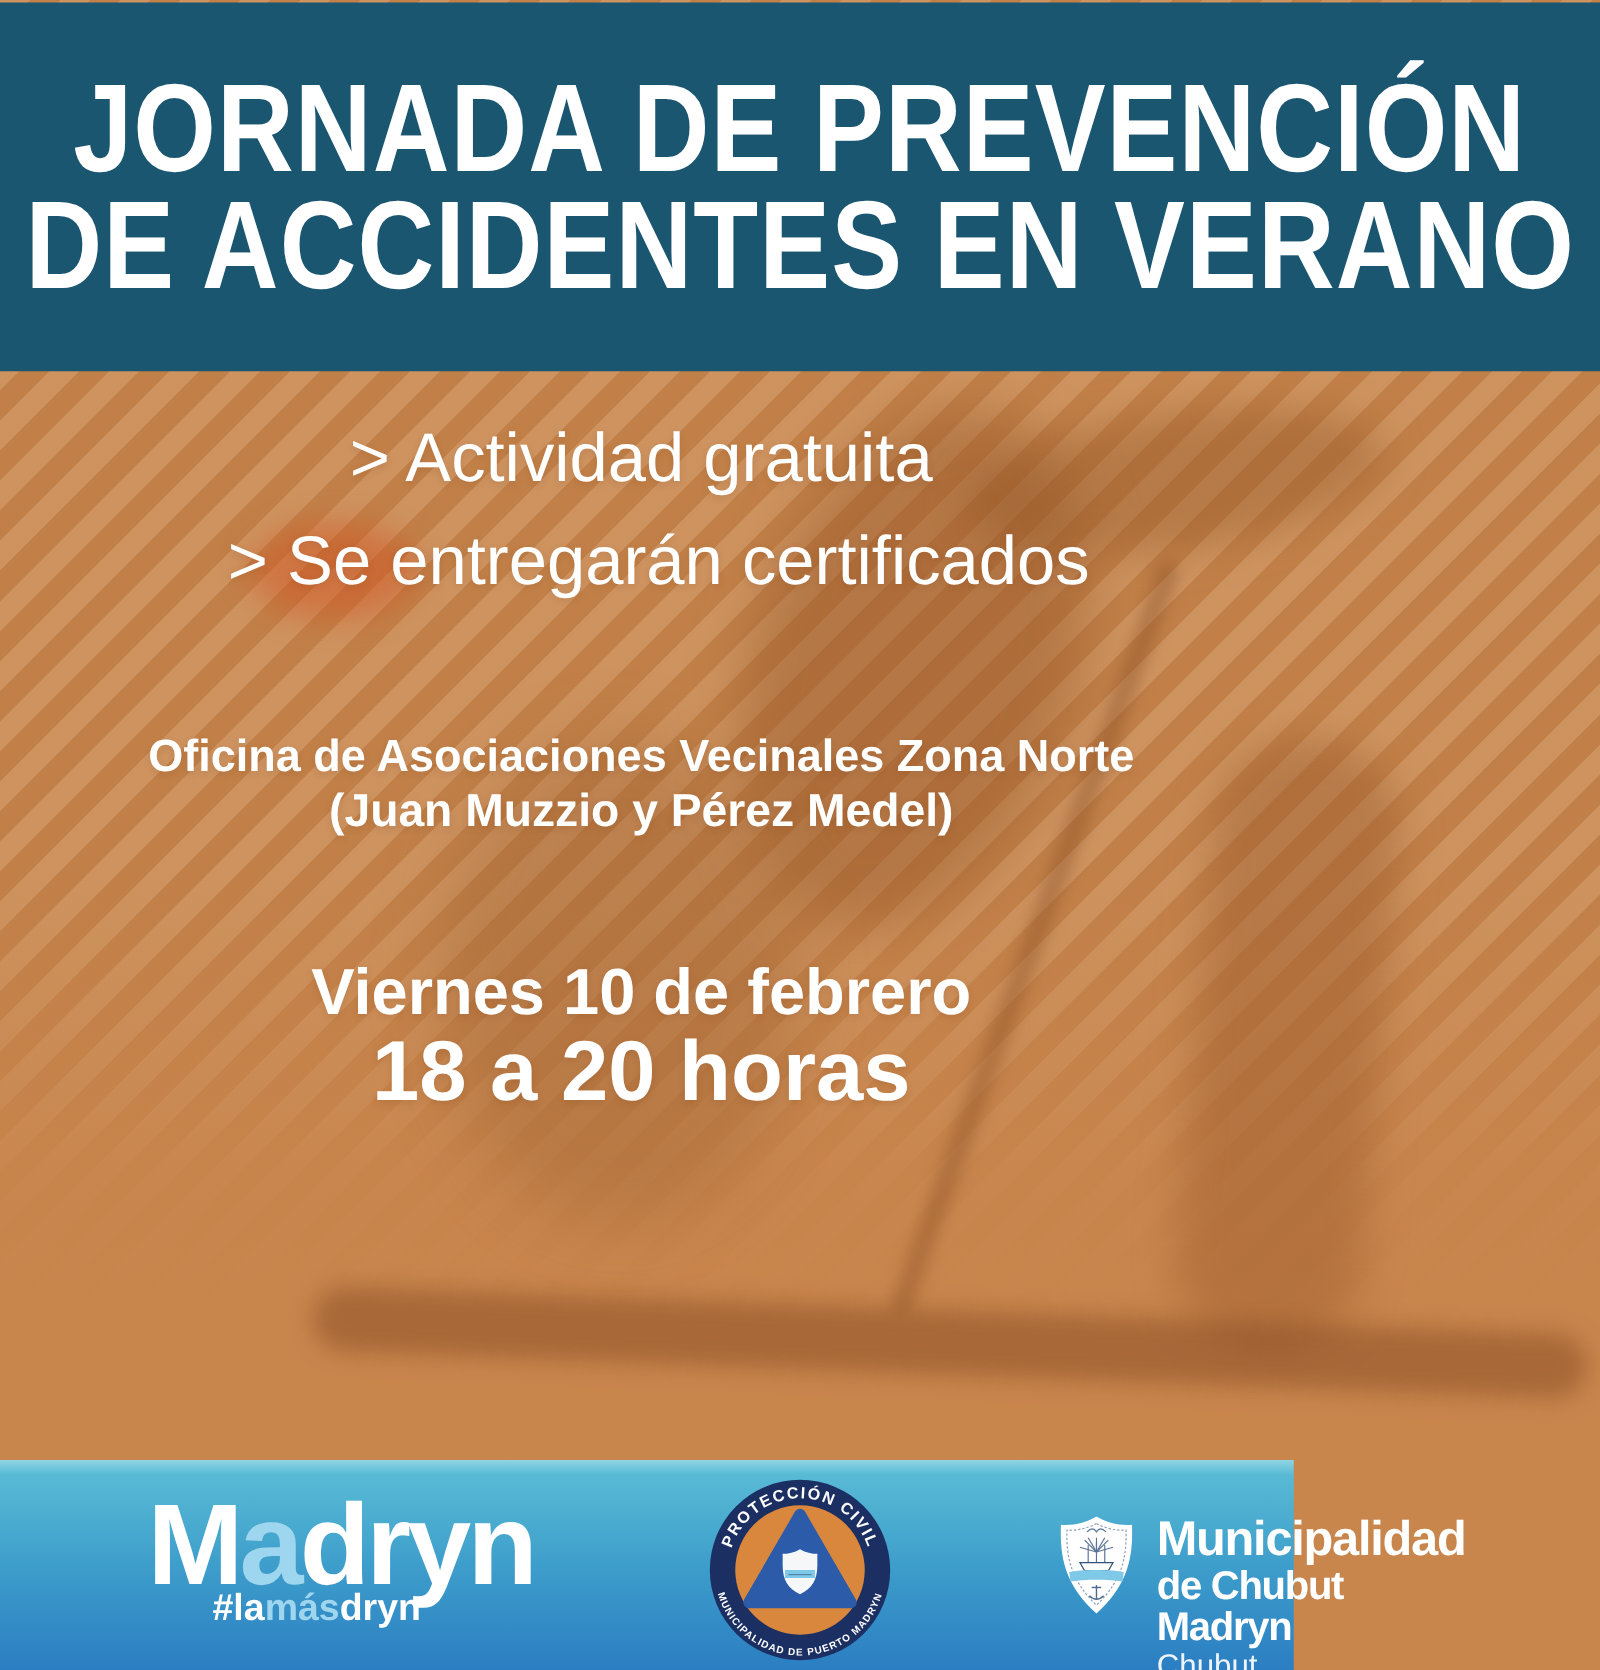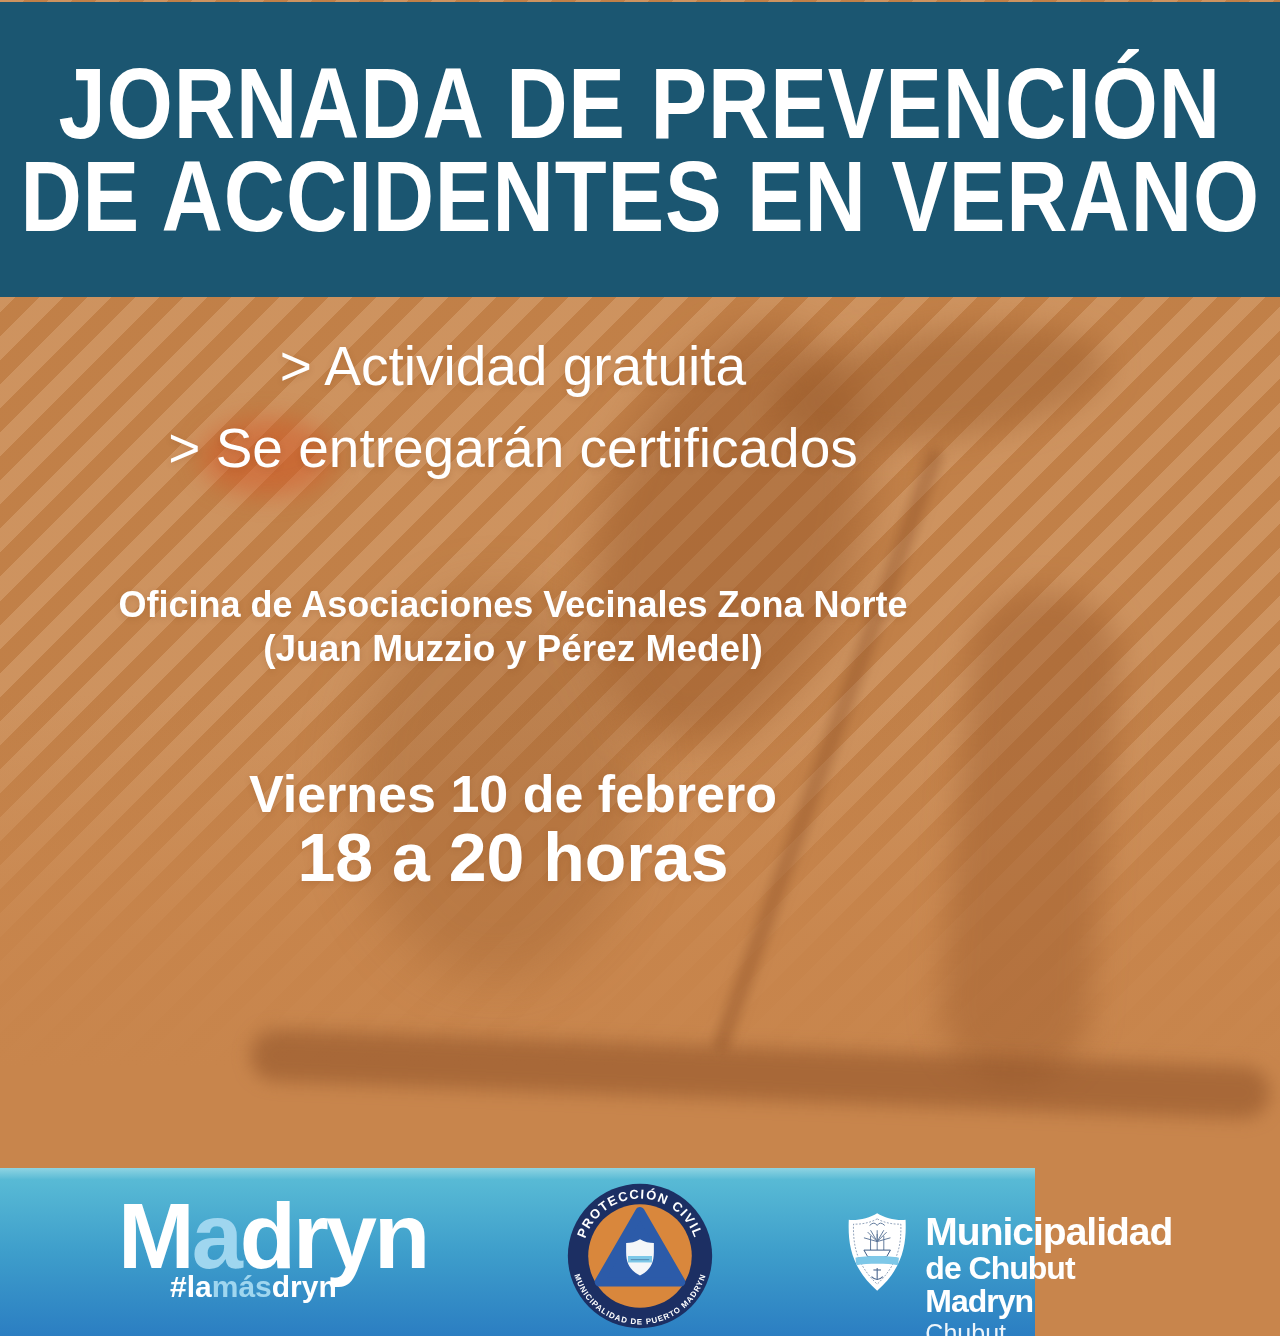--- a/index.html
+++ b/index.html
@@ -44,21 +44,21 @@
     letter-spacing: 1px; white-space: nowrap;
     transform: scaleX(0.85); transform-origin: 50% 50%;
   }
 
   
   .btxt {
     position: absolute; left: 0; width: 1026px; text-align: center; color: #ffffff;
     white-space: nowrap; text-shadow: 0 2px 6px rgba(120,60,20,.18);
   }
   .bullet1 { top: 334px; font-size: 55px; font-weight: 400; }
-  .bullet2 { top: 416px; font-size: 55px; font-weight: 400; }
+  .bullet2 { top: 416px; font-size: 55px; font-weight: 400; padding-left: 14px; }
   .loc1    { top: 584px; font-size: 36px; font-weight: 700; }
   .loc2    { top: 628px; font-size: 37px; font-weight: 700; }
   .date    { top: 764px; font-size: 52px; font-weight: 700; }
   .time    { top: 818px; font-size: 68px; font-weight: 700; }
 
   
   .footer {
     position: absolute; left: 0; bottom: 0; width: 1035px; height: 168px;
     background: linear-gradient(180deg, #8fd4e2 0%, #58bad5 7%, #3e9ecb 50%, #2b7ec2 100%);
   }

